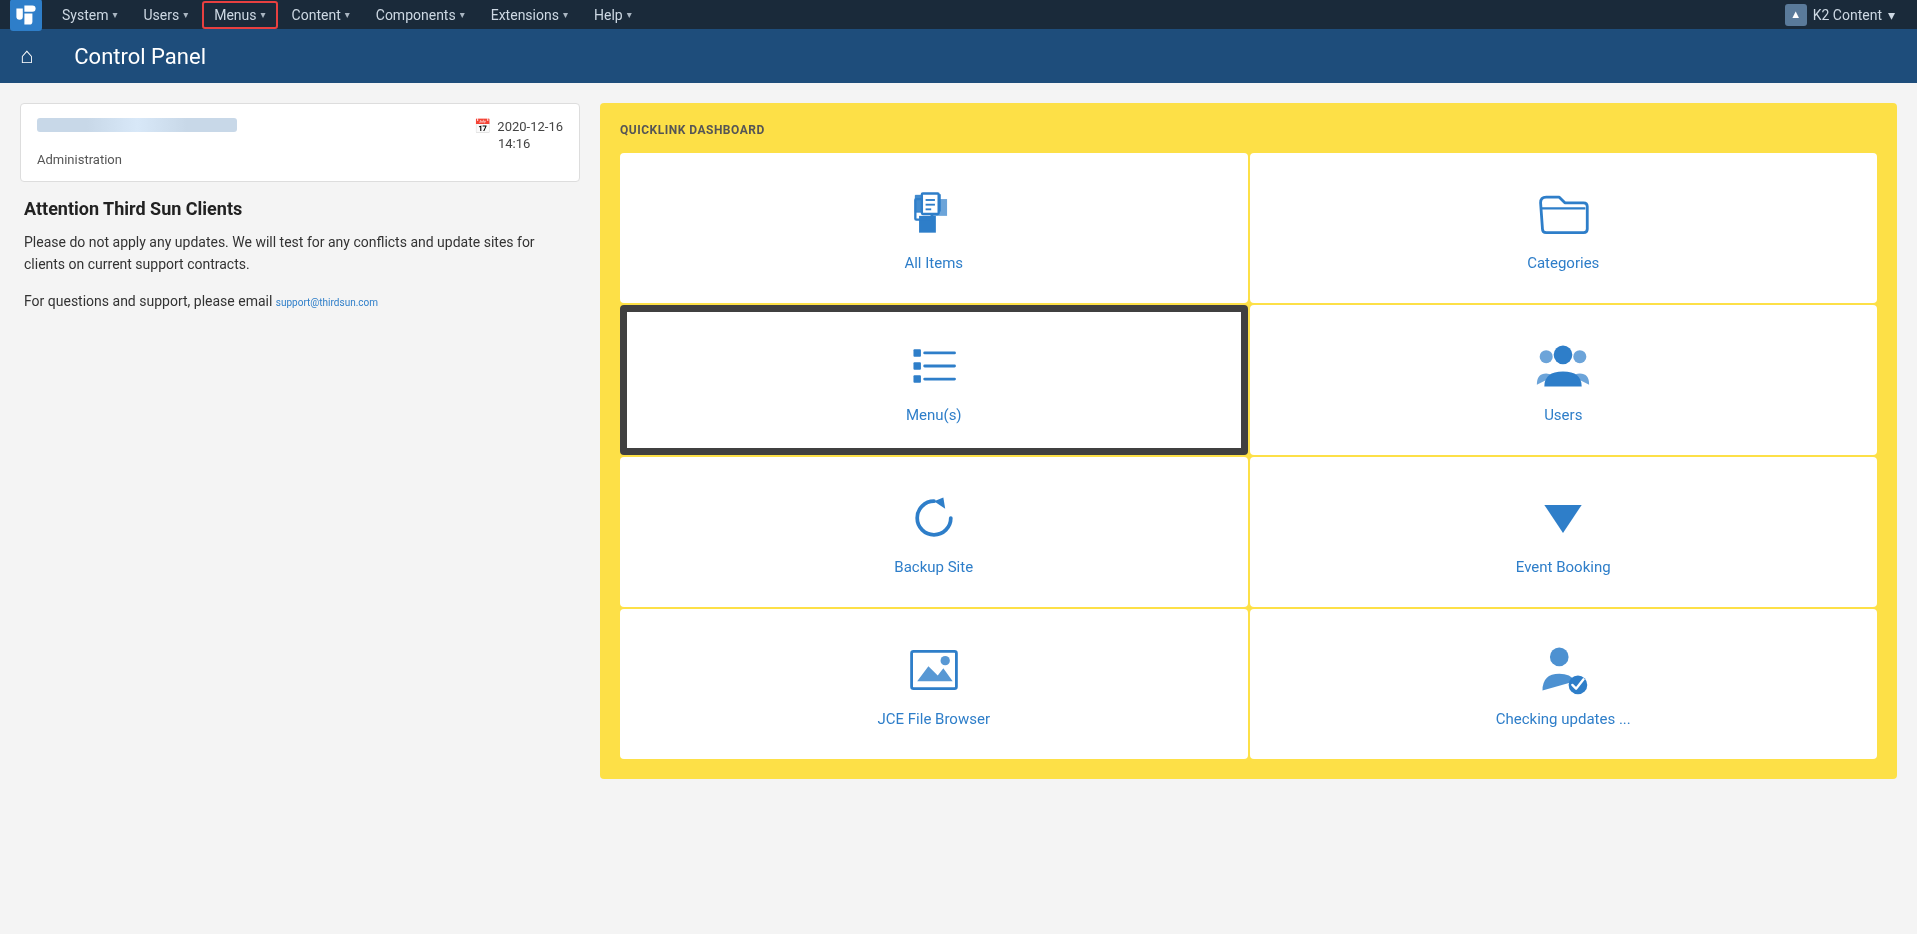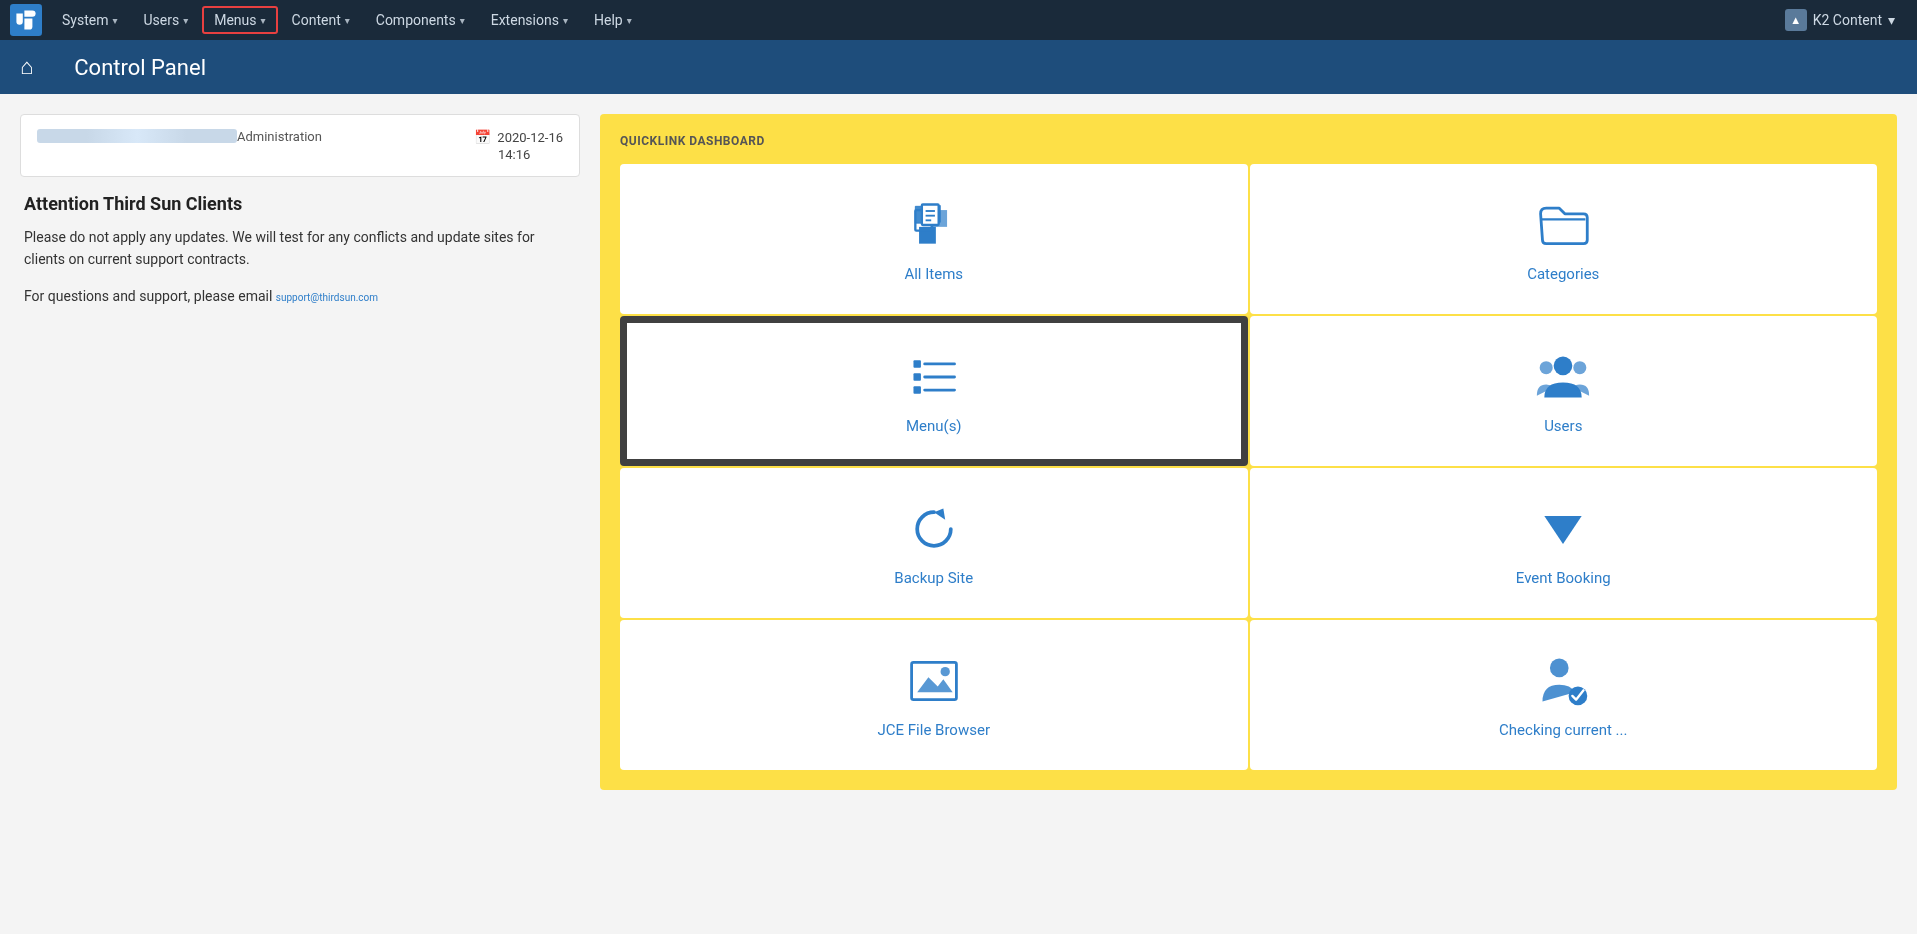--- a/index.html
+++ b/index.html
@@ -4,21 +4,21 @@
   <style>
     * { box-sizing: border-box; margin: 0; padding: 0; }
     body { font-family: -apple-system, BlinkMacSystemFont, 'Segoe UI', Roboto, sans-serif; background: #f4f4f4; font-size: 14px; }
 
     
     .top-nav {
       background: #1a2a3a;
       display: flex;
       align-items: center;
       padding: 0 10px;
-      height: 40px;
+      height: 29px;
       color: #fff;
     }
     .top-nav .joomla-logo {
       width: 32px;
       height: 32px;
       margin-right: 8px;
       flex-shrink: 0;
     }
     .top-nav .nav-items {
       display: flex;
@@ -106,22 +106,22 @@
       border: 1px solid #ddd;
       border-radius: 4px;
       padding: 14px 16px;
       margin-bottom: 16px;
       display: flex;
       justify-content: space-between;
       align-items: flex-start;
     }
     .info-card-left {
       display: flex;
-      flex-direction: row;
-      gap: 0;
+      flex-direction: column;
+      gap: 16px;
       justify-content: center;
     }
     .user-blurred {
       height: 14px;
       width: 200px;
       background: linear-gradient(90deg, #c8d8e8 25%, #d8e8f8 50%, #c8d8e8 75%);
       border-radius: 3px;
       margin-bottom: 4px;
     }
     .info-card-left .admin-label {
@@ -387,20 +387,20 @@
 
         <div class="dash-tile">
           <svg class="icon-svg" viewBox="0 0 60 60" fill="none">
 
             <circle cx="26" cy="16" r="10" fill="#2e7ec9" opacity="0.85"></circle>
             <path d="M8 52 Q8 34 26 34 Q38 34 43 42" fill="#2e7ec9" opacity="0.85"></path>
 
             <circle cx="46" cy="46" r="10" fill="#2e7ec9"></circle>
             <path d="M40 46 L44 50 L52 40" stroke="white" stroke-width="2.5" stroke-linecap="round" stroke-linejoin="round" fill="none"></path>
           </svg>
-          <span class="dash-tile-label">Checking current ...</span>
+          <span class="dash-tile-label">Checking updates ...</span>
         </div>
 
       </div>
     </div>
   </div>
 
 </div>
 
 </body></html>

